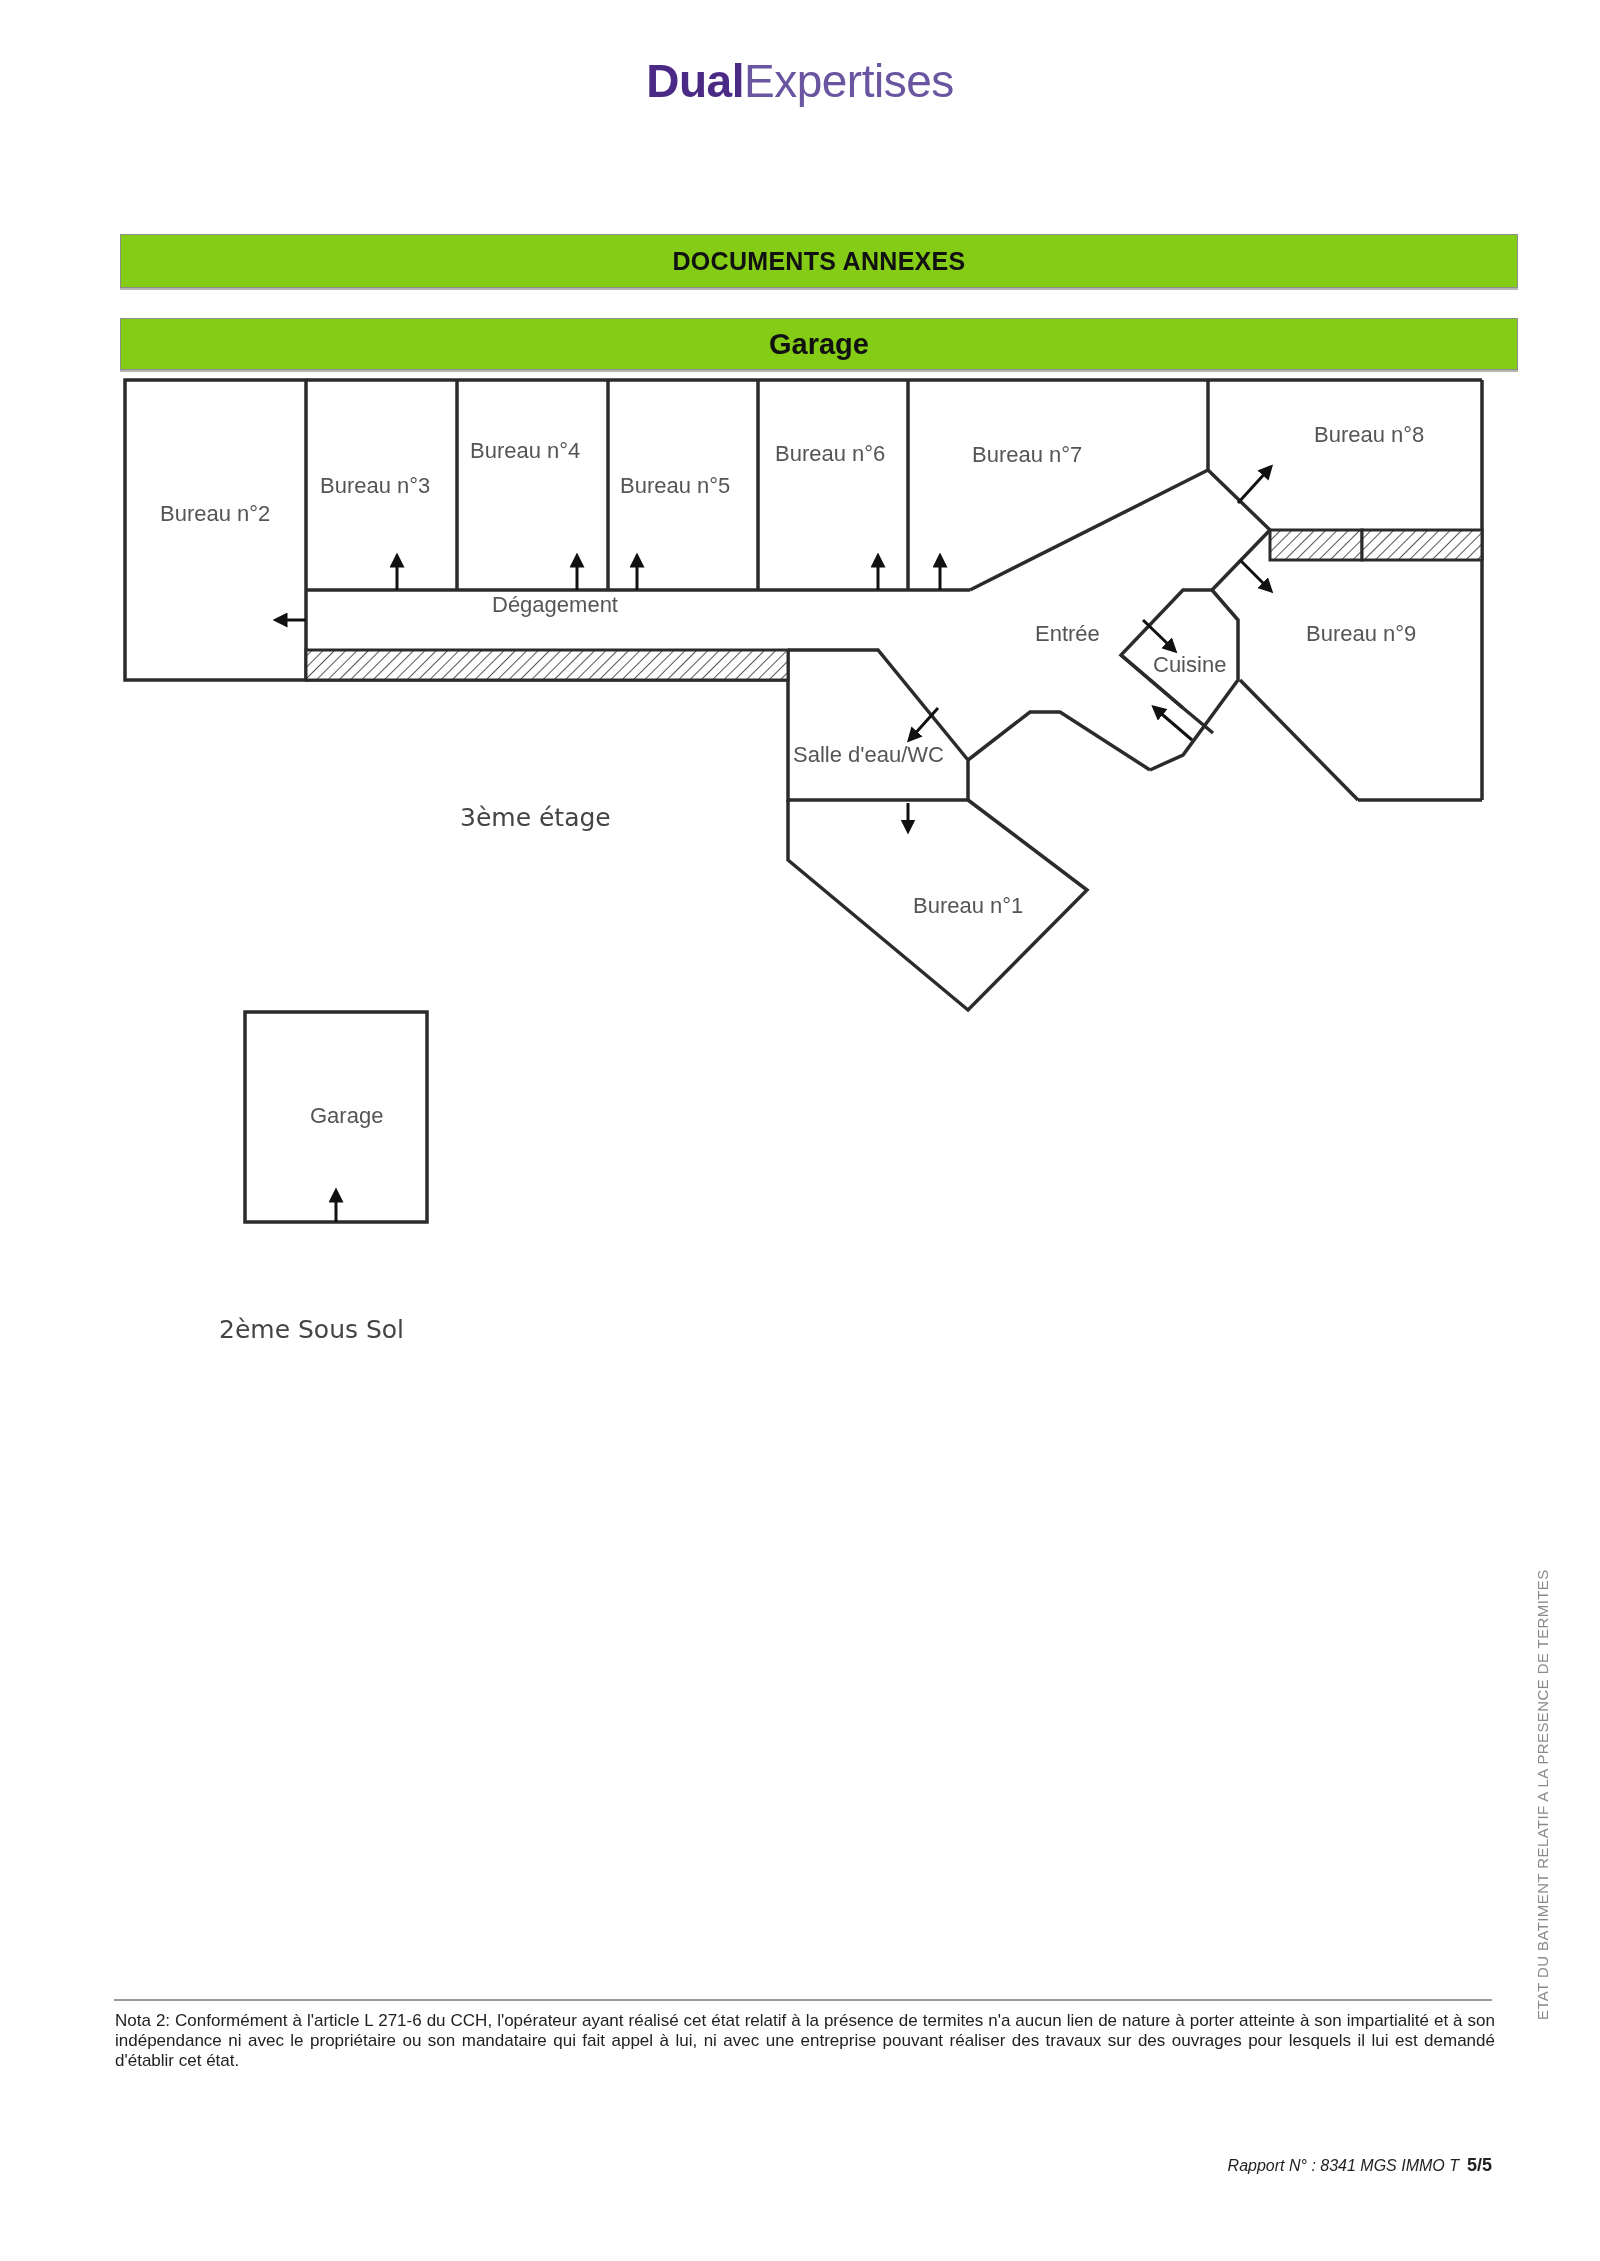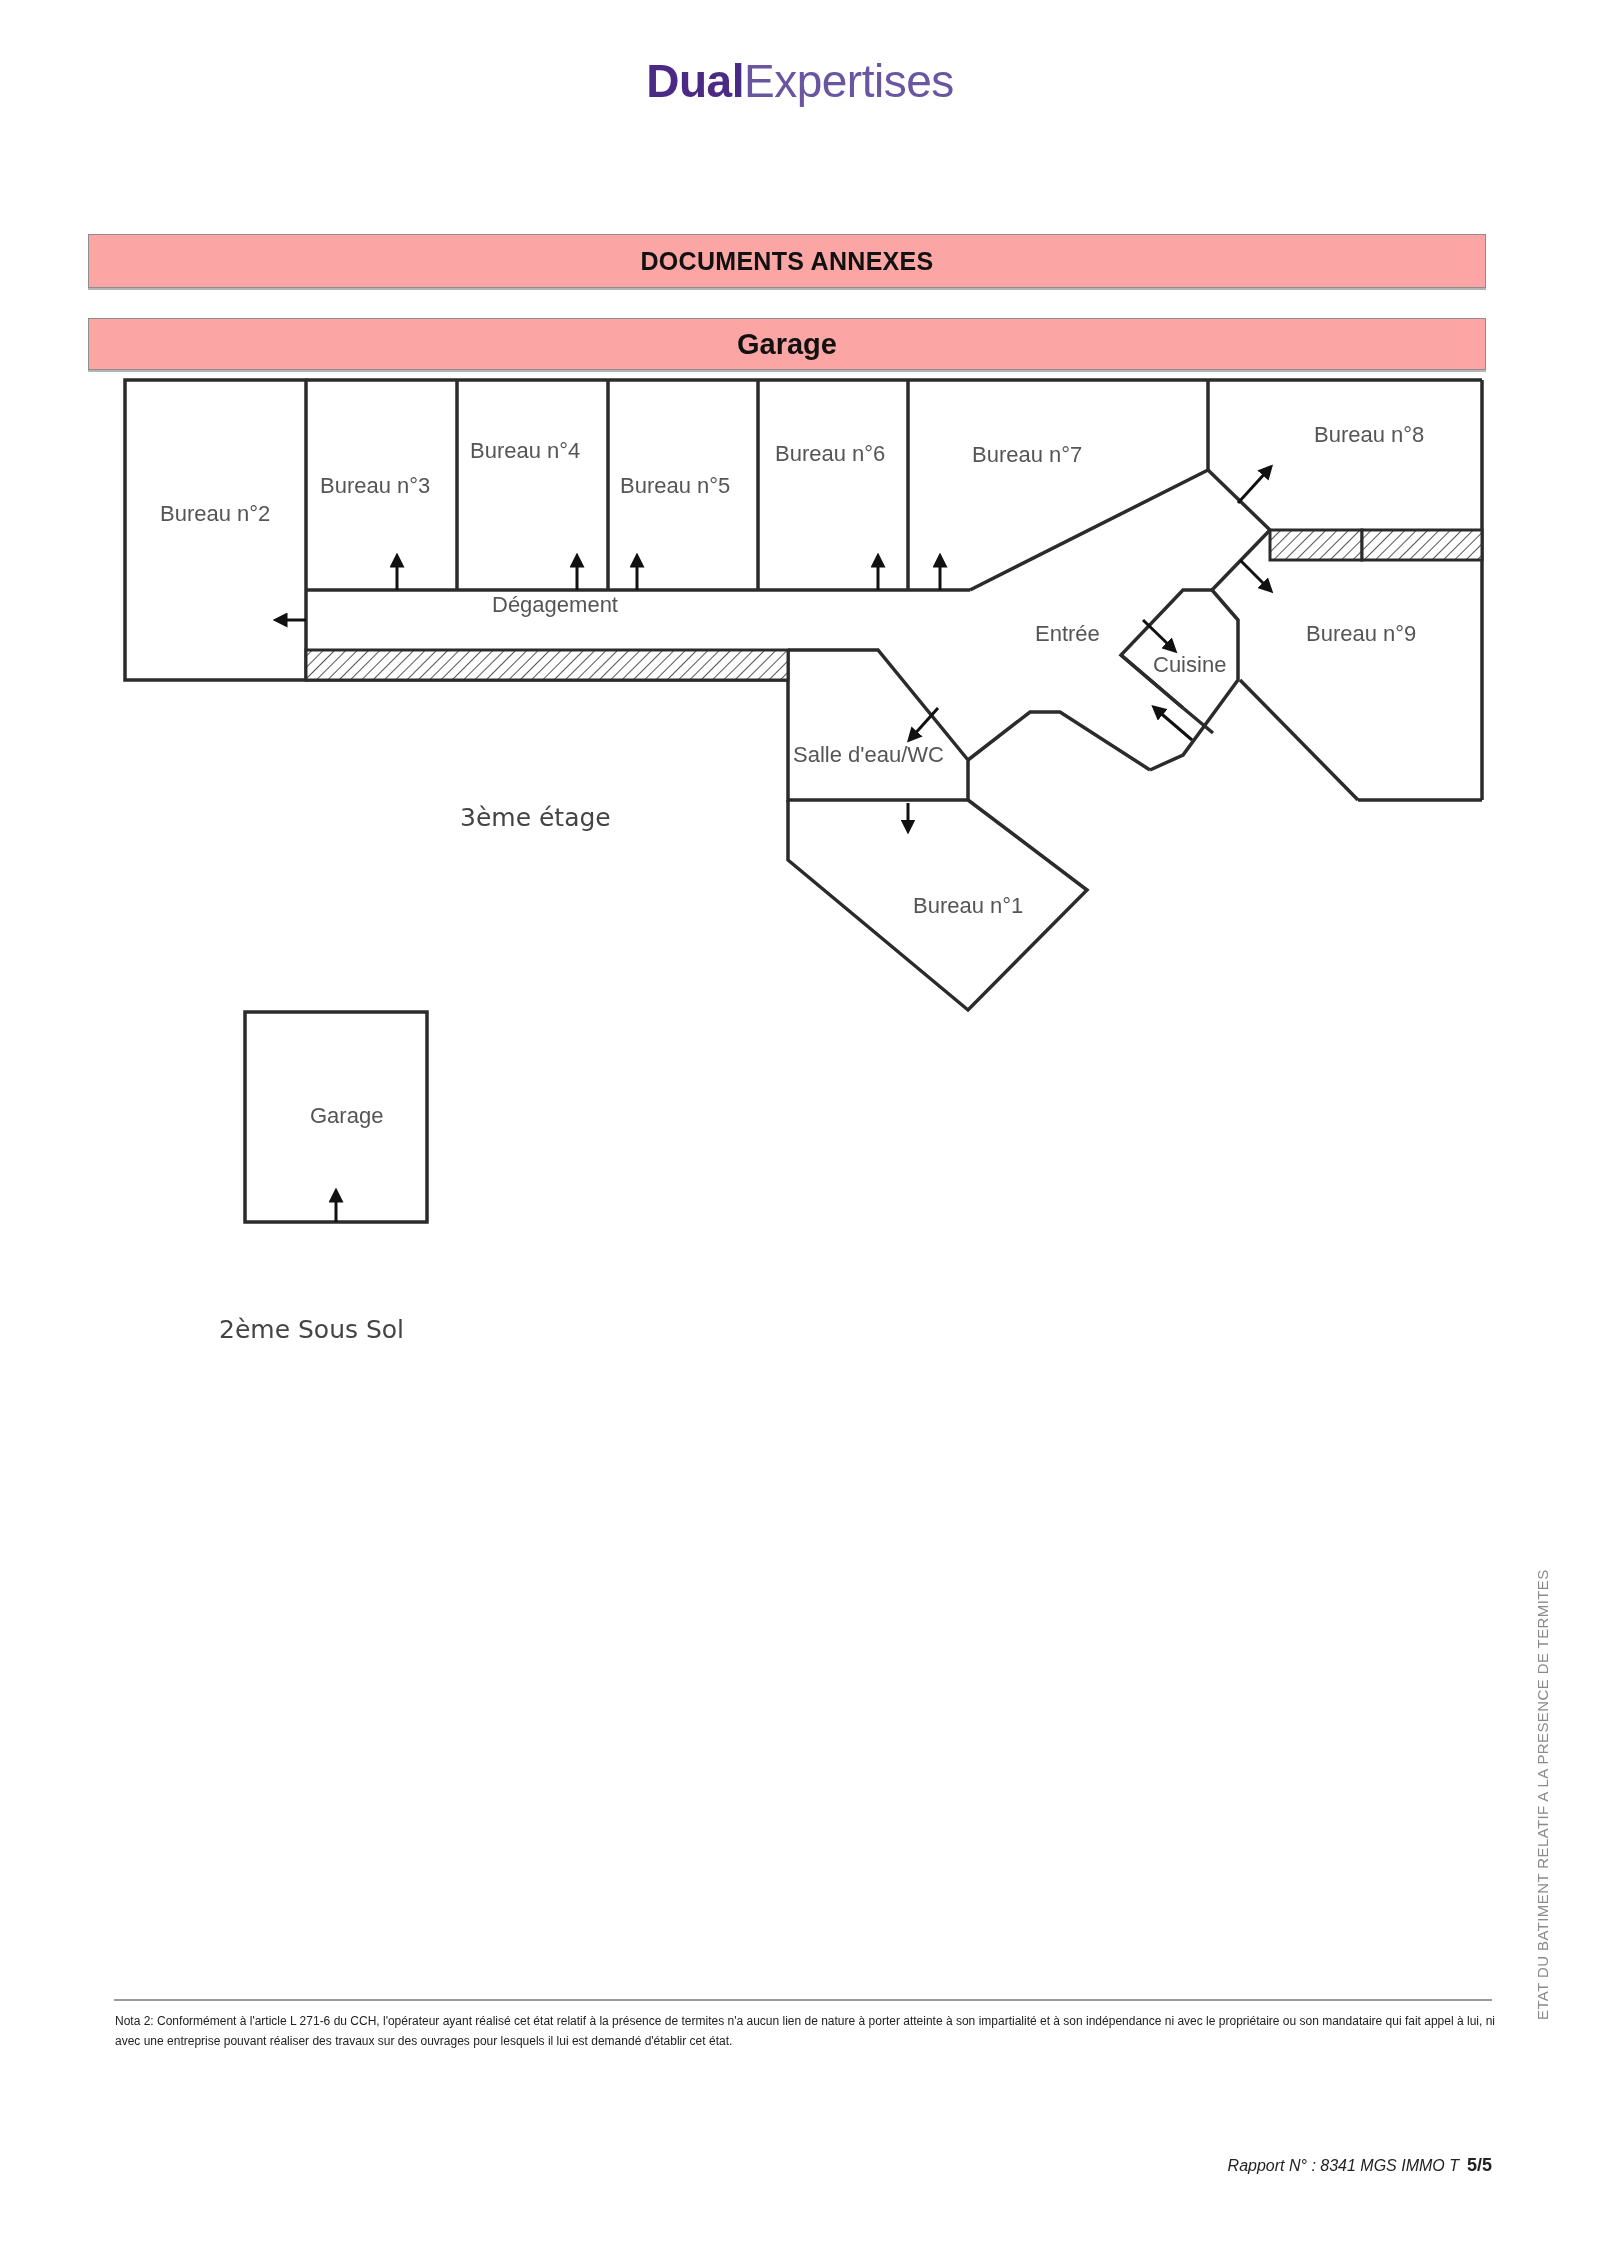--- a/index.html
+++ b/index.html
@@ -1,28 +1,28 @@
 <!DOCTYPE html>
 <html><head>
 <meta charset="utf-8">
 <style>
   html, body { margin: 0; padding: 0; background: #ffffff; }
   body { width: 1600px; height: 2261px; position: relative; overflow: hidden; font-family: "Liberation Sans", sans-serif; color: #111; }
   .logo { position: absolute; top: 54px; left: 0; width: 1600px; text-align: center; font-size: 46px; letter-spacing: -0.5px; }
   .logo .bold { font-weight: 700; color: #4b2a86; }
   .logo .light { font-weight: 400; color: #6a55a0; }
-  .section-bar { position: absolute; left: 88px; width: 1396px; background: #fca5a5; border: 1px solid #8d8d8d; box-shadow: 0 2px 0 #b5b5b5; text-align: center; font-weight: 700; }
+  .section-bar { position: absolute; left: 120px; width: 1396px; background: #84cc16; border: 1px solid #8d8d8d; box-shadow: 0 2px 0 #b5b5b5; text-align: center; font-weight: 700; }
   .bar1 { top: 234px; height: 52px; line-height: 52px; font-size: 25px; letter-spacing: 0.3px; }
   .bar2 { top: 318px; height: 50px; line-height: 50px; font-size: 29px; }
   svg.plan { position: absolute; left: 0; top: 0; }
   .room-label { font-family: "Liberation Sans", sans-serif; font-size: 22px; fill: #555; }
   .floor-label { font-family: "DejaVu Sans", sans-serif; font-size: 25px; fill: #444; }
   .side-text { position: absolute; left: 1534px; top: 2020px; transform-origin: 0 0; transform: rotate(-90deg); font-size: 15px; color: #8a8a8a; white-space: nowrap; letter-spacing: 0.4px; }
   .footer-rule { position: absolute; left: 114px; width: 1378px; top: 1999px; border-top: 2px solid #9a9a9a; }
-  .nota { position: absolute; left: 115px; top: 2011px; width: 1380px; font-size: 12px; line-height: 20px; color: #222; text-align: justify; }
+  .nota { position: absolute; left: 115px; top: 2011px; width: 1380px; font-size: 17px; line-height: 20px; color: #222; text-align: justify; }
   .report { position: absolute; right: 108px; top: 2155px; font-size: 16px; color: #222; }
   .report .ref { font-style: italic; }
   .report .page { font-weight: 700; font-size: 18px; margin-left: 8px; }
 </style>
 </head>
 <body>
 
 <div class="logo">
   <span class="bold">Dual</span><span class="light">Expertises</span>
 </div>

